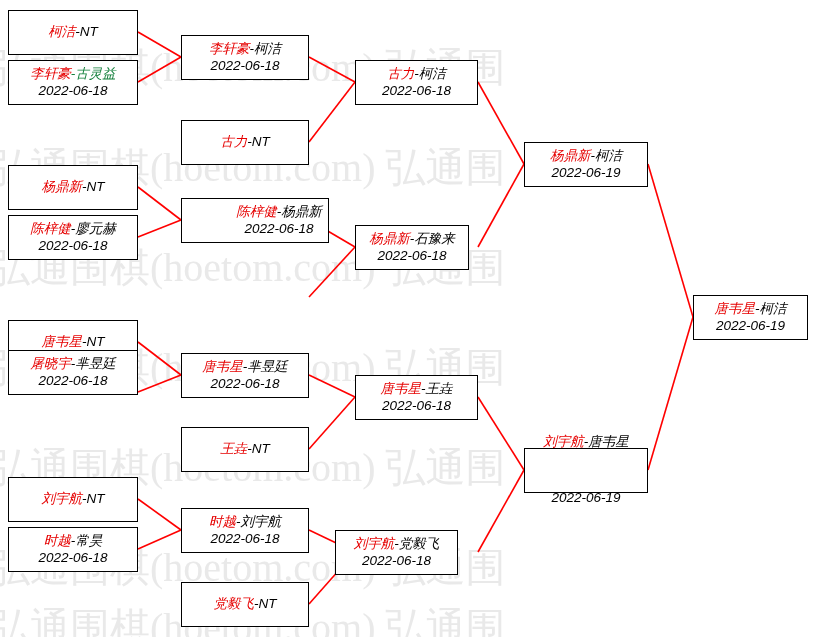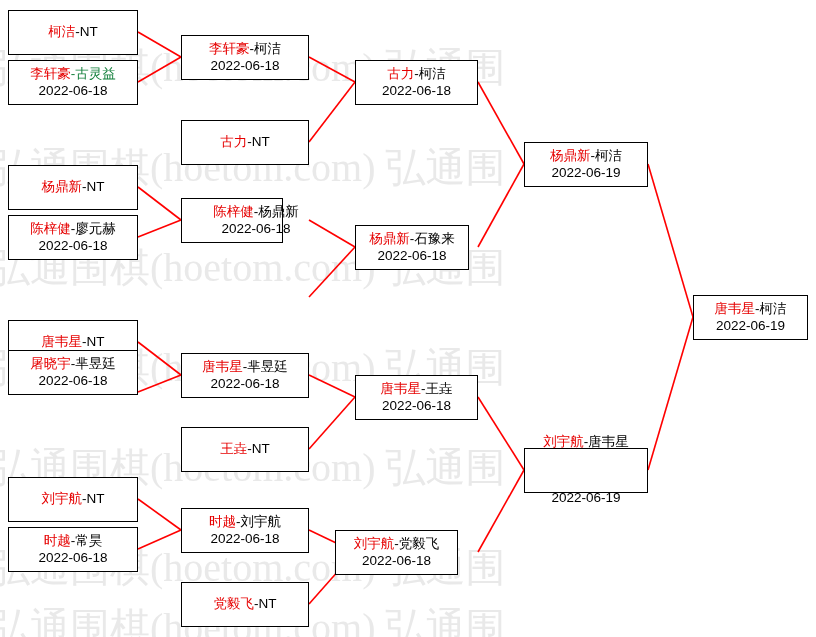--- a/index.html
+++ b/index.html
@@ -33,20 +33,21 @@
     z-index:2;
     display:flex;
     flex-direction:column;
     align-items:center;
     justify-content:center;
     line-height:1.25;
     font-size:13.5px;
     color:#000;
     text-align:center;
     white-space:nowrap;
+    font-style:italic;
   }
   .box .ln{display:block;}
   .blk{color:#000;}
 </style>
 </head>
 <body>
 
 <div id="stage">
 
   <div id="watermarks">
@@ -131,21 +132,21 @@
       <div class="ln"><span style="color: rgb(230, 0, 0);">时越</span><span style="color: rgb(0, 0, 0);">-常昊</span></div>
       <div class="ln blk">2022-06-18</div>
     </div>
     <div class="box" style="left: 181px; top: 582px; width: 128px; height: 45px; border-color: rgb(0, 0, 0);">
       <div class="ln"><span style="color: rgb(230, 0, 0);">党毅飞</span><span style="color: rgb(0, 0, 0);">-NT</span></div>
     </div>
     <div class="box" style="left: 181px; top: 35px; width: 128px; height: 45px; border-color: rgb(0, 0, 0);">
       <div class="ln"><span style="color: rgb(230, 0, 0);">李轩豪</span><span style="color: rgb(0, 0, 0);">-柯洁</span></div>
       <div class="ln blk">2022-06-18</div>
     </div>
-    <div class="box" style="left: 181px; top: 198px; width: 102px; height: 45px; border-color: rgb(0, 0, 0); padding-left: 48px;">
+    <div class="box" style="left: 181px; top: 198px; width: 148px; height: 45px; border-color: rgb(0, 0, 0); padding-left: 48px;">
       <div class="ln"><span style="color: rgb(230, 0, 0);">陈梓健</span><span style="color: rgb(0, 0, 0);">-杨鼎新</span></div>
       <div class="ln blk">2022-06-18</div>
     </div>
     <div class="box" style="left: 181px; top: 353px; width: 128px; height: 45px; border-color: rgb(0, 0, 0);">
       <div class="ln"><span style="color: rgb(230, 0, 0);">唐韦星</span><span style="color: rgb(0, 0, 0);">-芈昱廷</span></div>
       <div class="ln blk">2022-06-18</div>
     </div>
     <div class="box" style="left: 181px; top: 508px; width: 128px; height: 45px; border-color: rgb(0, 0, 0);">
       <div class="ln"><span style="color: rgb(230, 0, 0);">时越</span><span style="color: rgb(0, 0, 0);">-刘宇航</span></div>
       <div class="ln blk">2022-06-18</div>

